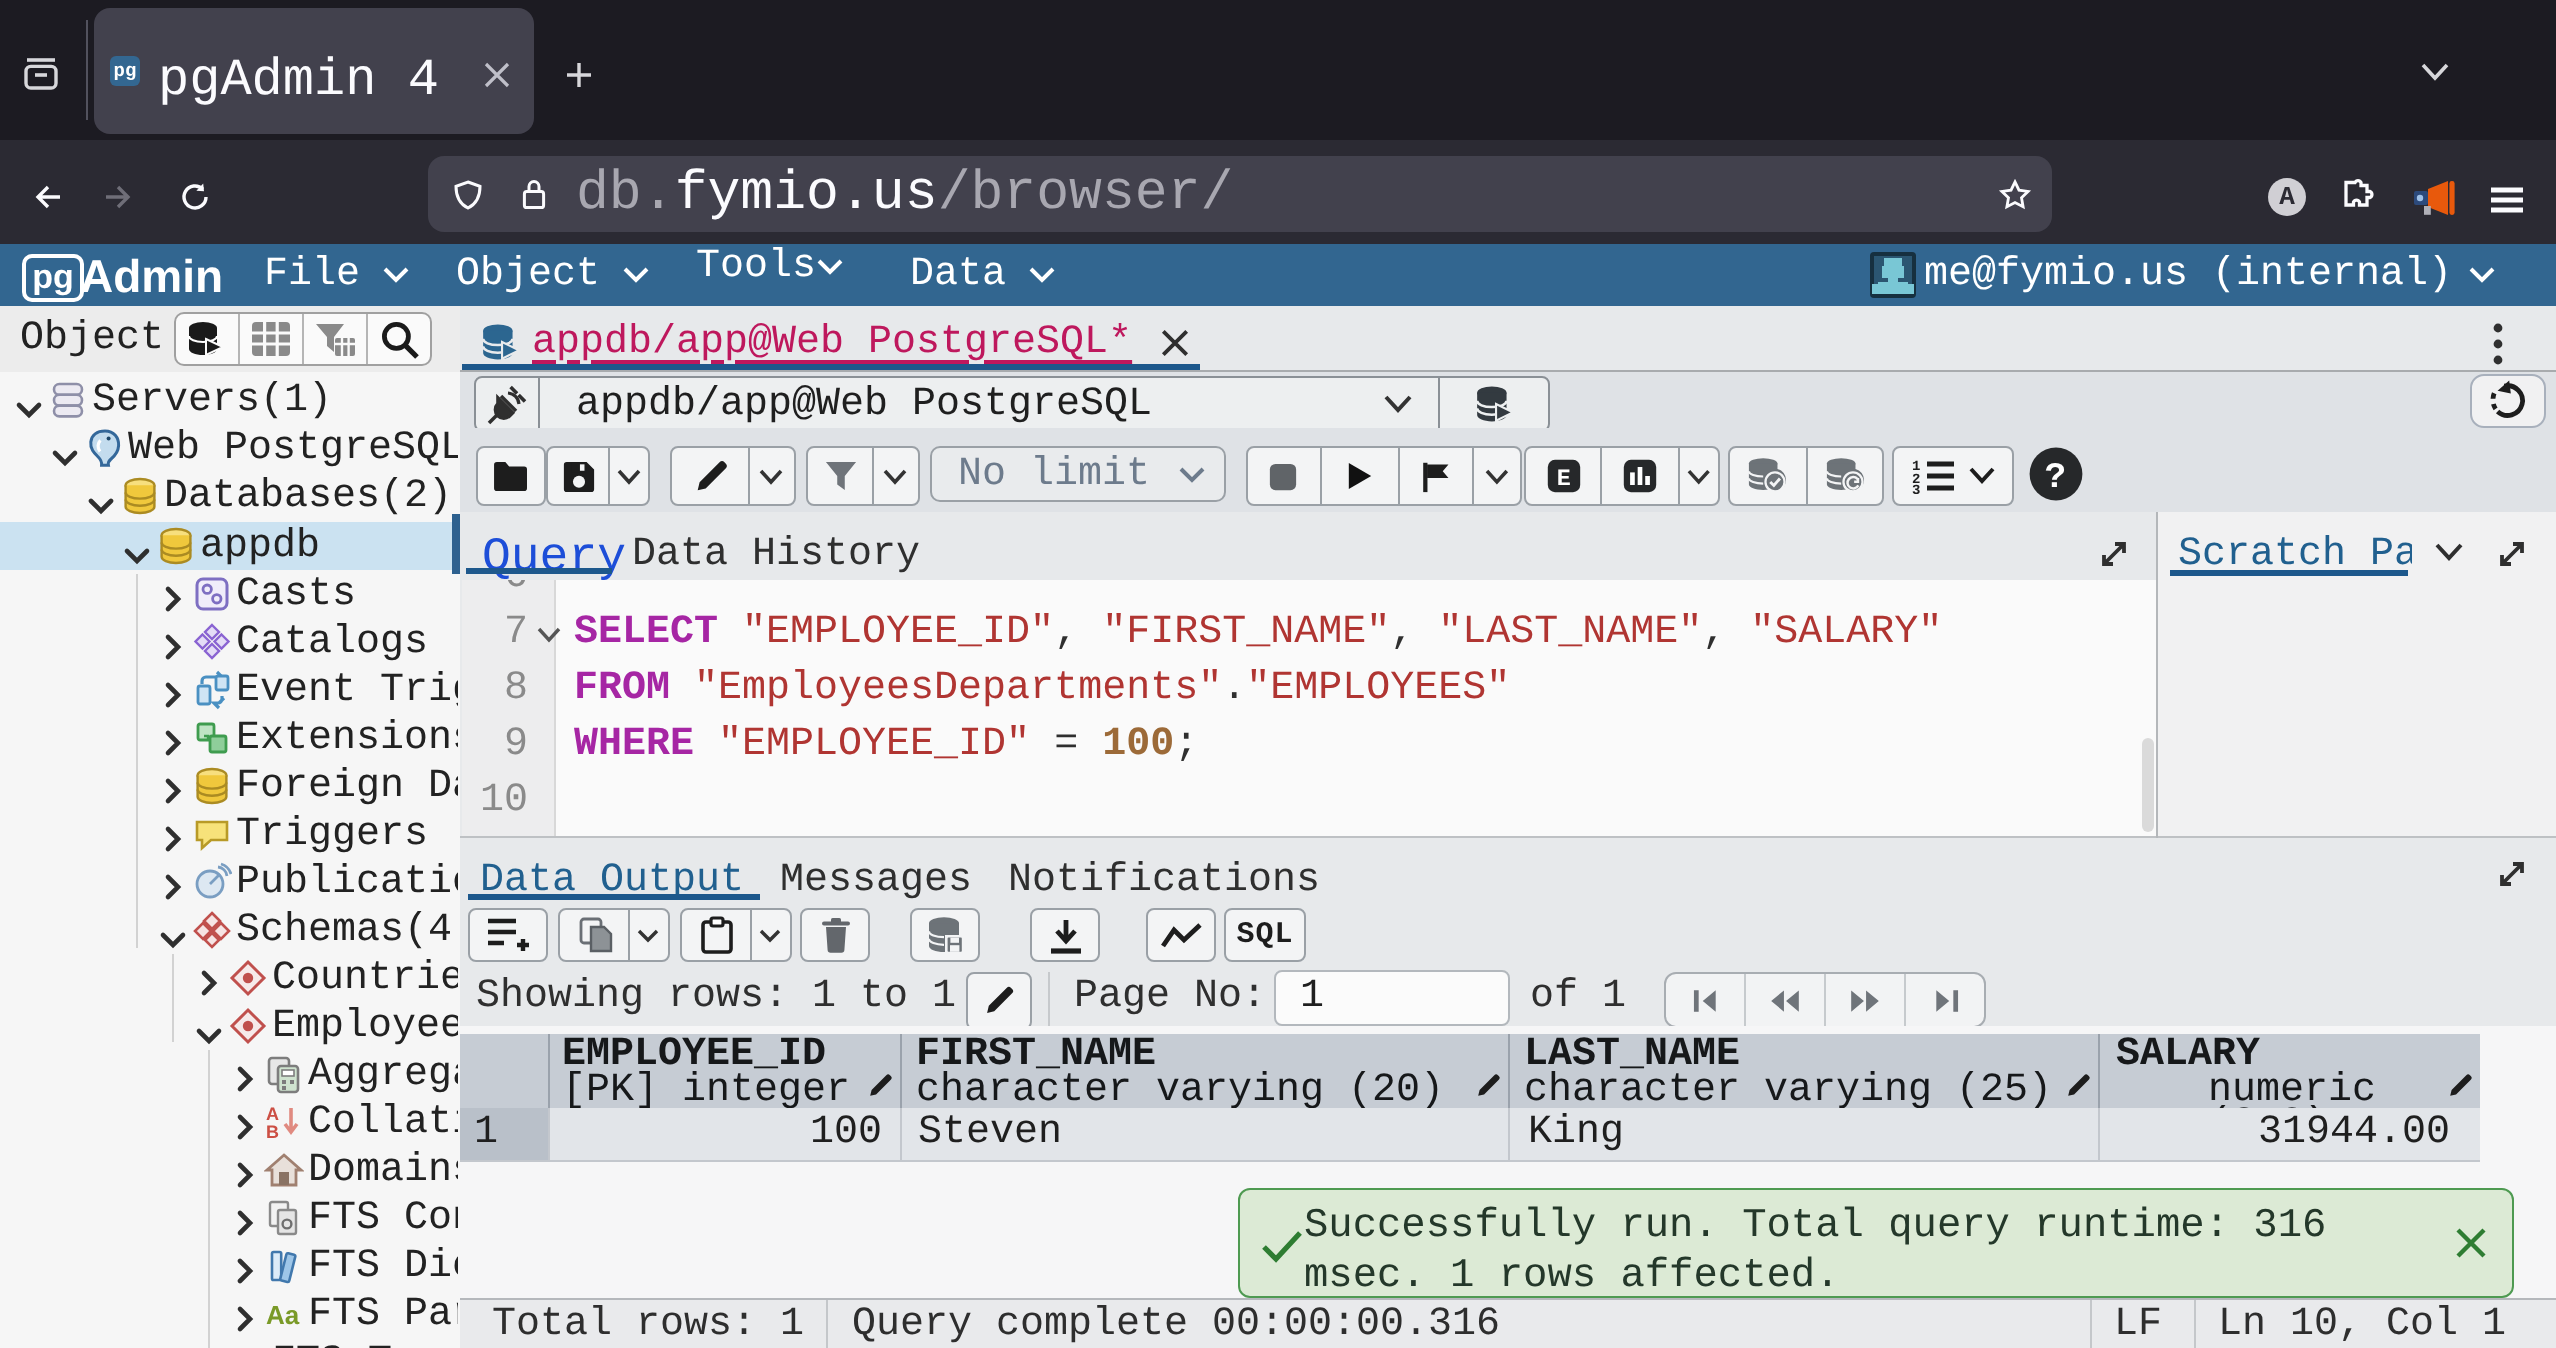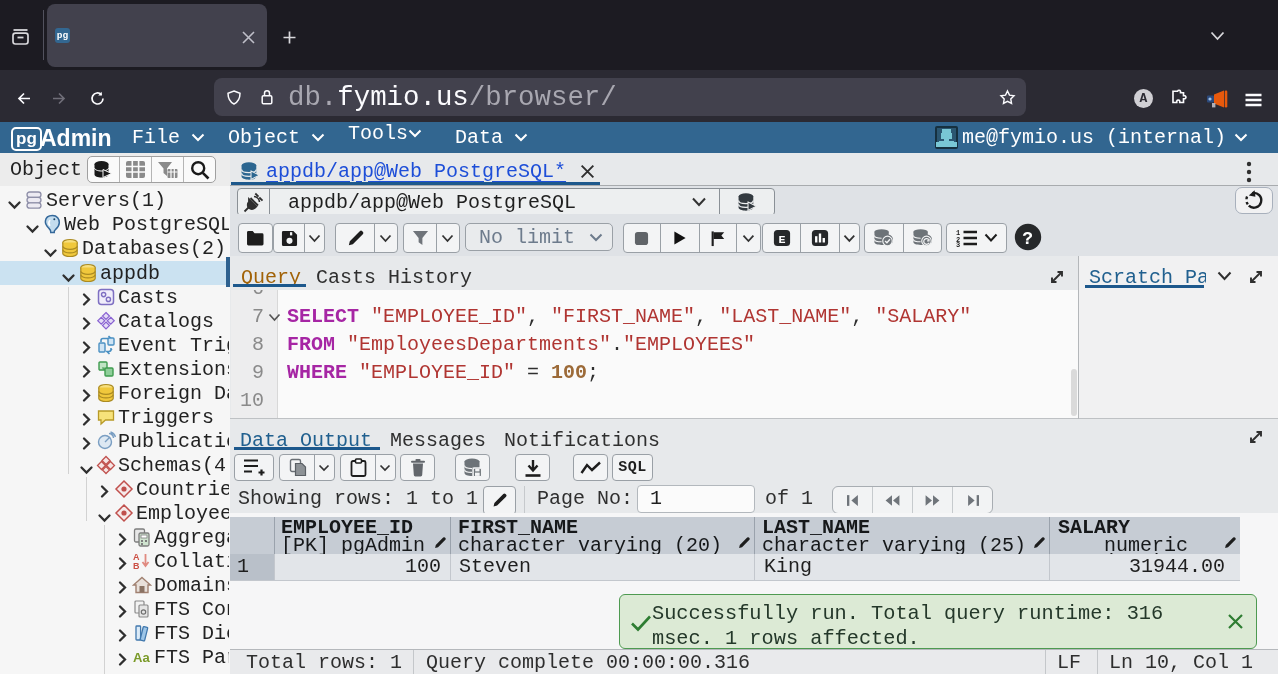--- a/index.html
+++ b/index.html
@@ -35,20 +35,21 @@
 <div class="a" style="left:12px;top:29px;">
   <svg width="17" height="16" viewBox="0 0 17 16">
         <path d="M1.5 1 H15.5" stroke="#d7d7db" stroke-width="1.8"></path>
         <rect x="1" y="4.2" width="15" height="10.8" rx="2.4" fill="none" stroke="#d7d7db" stroke-width="1.7"></rect>
         <path d="M5.5 8.5 H11.5" stroke="#d7d7db" stroke-width="1.8"></path>
       </svg>
 </div>
 <div class="a" style="left:43px;top:10px;width:1px;height:50px;background:#52525e;"></div>
 <div class="a tab"></div>
 <div class="a" style="left:55px;top:28px;width:15px;height:15px;background:#336791;border-radius:3px;display:flex;align-items:center;justify-content:center;color:#fff;font-size:9.5px;font-weight:bold;">pg</div>
+<div class="a" style="left:79px;top:25px;font-size:26px;color:#fbfbfe;white-space:nowrap;">pgAdmin 4</div>
 <div class="a" style="left:241px;top:30px;">
   <svg width="15" height="15" viewBox="0 0 15 15">
         <path d="M2 2 L13 13 M13 2 L2 13" stroke="#bfbfc9" stroke-width="1.6"></path>
       </svg>
 </div>
 <div class="a" style="left:283px;top:31px;">
   <svg width="13" height="13" viewBox="0 0 13 13">
         <path d="M6.5 0.5 V12.5 M0.5 6.5 H12.5" stroke="#d7d7db" stroke-width="1.7"></path>
       </svg>
 </div>
@@ -482,21 +483,21 @@
 
 <div class="a" id="main"></div>
 
 <div class="a f" style="left:240px;top:158px;height:26px;">
   <svg width="21" height="21" viewBox="0 0 20 20">
         <ellipse cx="8.5" cy="4.2" rx="7" ry="3" fill="#2c6690"></ellipse>
         <path d="M1.5 4.2 V14.8 c0 1.7 3.1 3 7 3 s7-1.3 7-3 V4.2" fill="#2c6690"></path>
         <path d="M1.5 8 c0 1.7 3.1 3 7 3 s7-1.3 7-3 M1.5 11.6 c0 1.7 3.1 3 7 3 s7-1.3 7-3" fill="none" stroke="#e8eaec" stroke-width="1.2"></path>
         <path d="M10.5 9.5 L18.5 13.5 L10.5 17.5 Z" fill="#2c6690" stroke="#e8eaec" stroke-width="1"></path>
       </svg>
-  <span style="font-size:20px;color:#1d4ed8;margin-left:5px;text-decoration:underline;text-underline-offset:4px;text-decoration-thickness:1.5px;">appdb/app@Web PostgreSQL*</span>
+  <span style="font-size:20px;color:#be185d;margin-left:5px;text-decoration:underline;text-underline-offset:4px;text-decoration-thickness:1.5px;">appdb/app@Web PostgreSQL*</span>
   <svg width="17" height="17" viewBox="0 0 16 16" style="margin-left:13px;">
         <path d="M2.5 2.5 L13.5 13.5 M13.5 2.5 L2.5 13.5" stroke="#2f2f2f" stroke-width="1.8"></path>
       </svg>
 </div>
 <div class="a underl" style="left:231px;top:182px;width:369px;"></div>
 <div class="a" style="left:230px;top:185px;width:1048px;height:1px;background:#a8abae;"></div>
 <div class="a" style="left:1246px;top:161px;">
       <svg width="6" height="22" viewBox="0 0 6 22">
         <circle cx="3" cy="3" r="2.2" fill="#2f2f2f"></circle>
         <circle cx="3" cy="11" r="2.2" fill="#2f2f2f"></circle>
@@ -656,23 +657,23 @@
       </svg>
 </div>
 <div class="a" style="left:1014px;top:223px;">
   <svg width="28" height="28" viewBox="0 0 28 28">
         <circle cx="14" cy="14" r="13.2" fill="#26282a"></circle>
         <text x="8.3" y="20.5" font-size="18" font-weight="bold" fill="#fff" font-family="Liberation Mono">?</text>
       </svg>
 </div>
 
 <div class="a" style="left:230px;top:256px;width:1048px;height:34px;background:#e7e9eb;"></div>
-<div class="a" style="left:241px;top:266px;font-size:20px;color:#a16207;">Query</div>
+<div class="a" style="left:241px;top:266px;font-size:24px;color:#1d4ed8;">Query</div>
 <div class="a underl" style="left:233px;top:284px;width:73px;"></div>
-<div class="a" style="left:316px;top:266px;font-size:20px;color:#2f2f2f;">Casts History</div>
+<div class="a" style="left:316px;top:266px;font-size:20px;color:#2f2f2f;">Data History</div>
 <div class="a" style="left:1048px;top:268px;">
   <svg width="18" height="18" viewBox="0 0 18 18">
         <path d="M4 14 L14 4 M9.5 4 H14 V8.5 M4 9.5 V14 H8.5" stroke="#2f2f2f" stroke-width="1.9" fill="none"></path>
       </svg>
 </div>
 
 <div class="a" style="left:231px;top:290px;width:847px;height:129px;background:#fafafa;"></div>
 <div class="a" style="left:231px;top:290px;width:46px;height:129px;background:#ededee;border-right:1px solid #d8d8d8;"></div>
 <div class="a" style="left:231px;top:290px;width:847px;height:129px;overflow:hidden;font-size:20px;">
   <div style="position:absolute;left:0;top:-15px;width:33px;text-align:right;color:#8a8a8a;">
@@ -806,21 +807,21 @@
           <path d="M2 1 L8 6 L2 11 Z" fill="#6f747a"></path>
         </svg>
       </div>
 </div>
 
 <div class="a" style="left:230px;top:513px;width:1048px;height:136px;background:#f6f6f7;"></div>
 
 <div class="hcell" style="left:230px;width:45px;"></div>
 <div class="hcell" style="left:275px;width:176px;">
       <div style="padding-left:6px;font-weight:bold;">EMPLOYEE_ID</div>
-      <div style="padding-left:6px;">[PK] pgAdmin</div>
+      <div style="padding-left:6px;">[PK] integer</div>
       <svg width="14" height="14" viewBox="0 0 20 20" style="position:absolute;right:3px;bottom:4px;">
         <path d="M3 17 l1-4.2 L14.5 2.3 a1.8 1.8 0 0 1 2.6 0 l0.6 0.6 a1.8 1.8 0 0 1 0 2.6 L7.2 16 Z" fill="#1d1d1d"></path>
       </svg>
     </div>
 <div class="hcell" style="left:451px;width:304px;">
       <div style="padding-left:7px;font-weight:bold;">FIRST_NAME</div>
       <div style="padding-left:7px;">character varying (20)</div>
       <svg width="14" height="14" viewBox="0 0 20 20" style="position:absolute;right:3px;bottom:4px;">
         <path d="M3 17 l1-4.2 L14.5 2.3 a1.8 1.8 0 0 1 2.6 0 l0.6 0.6 a1.8 1.8 0 0 1 0 2.6 L7.2 16 Z" fill="#1d1d1d"></path>
       </svg>

